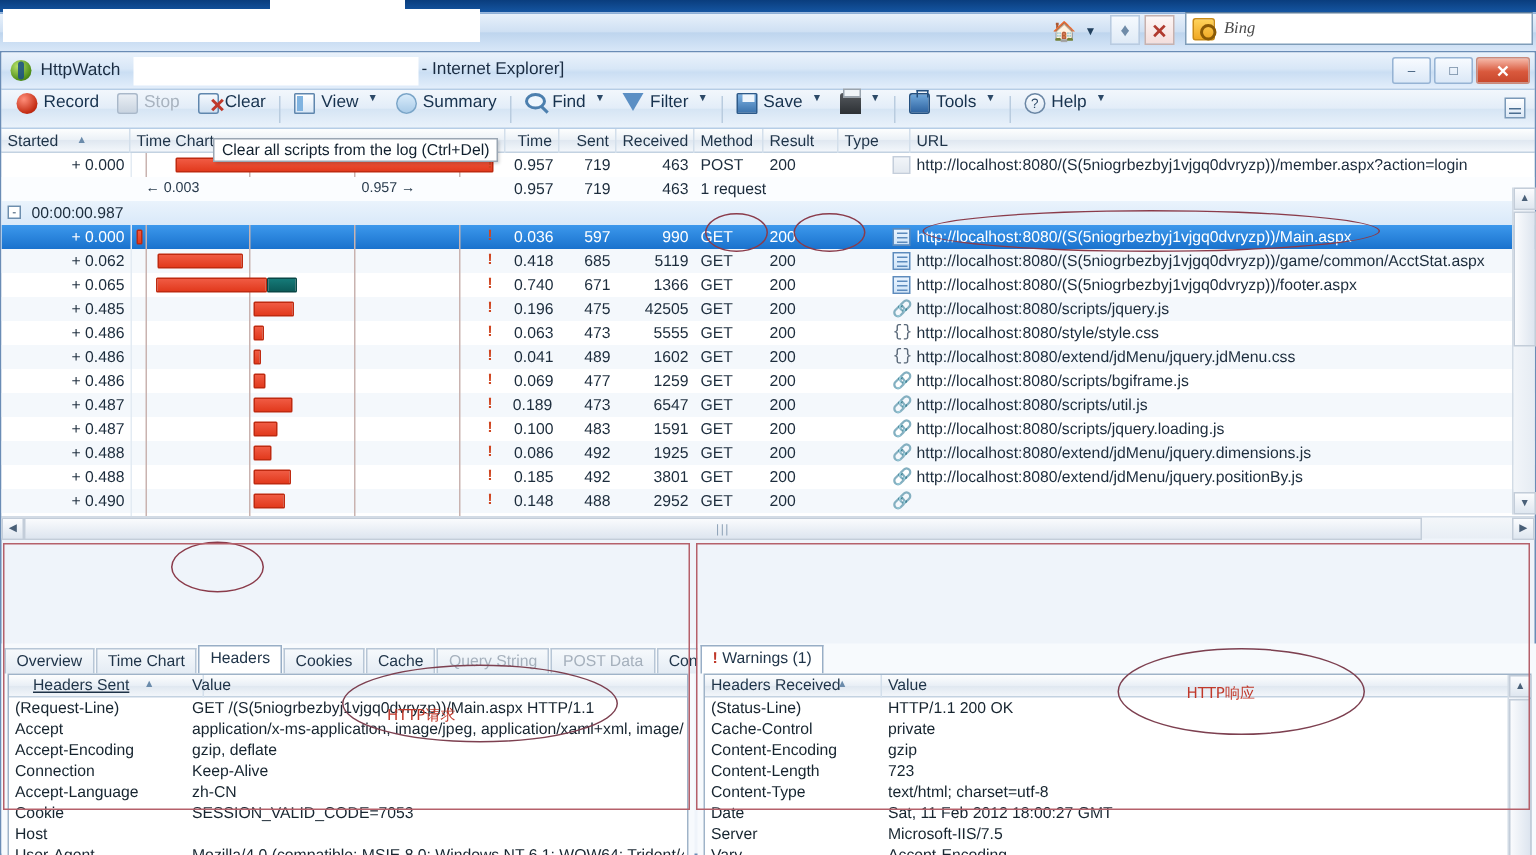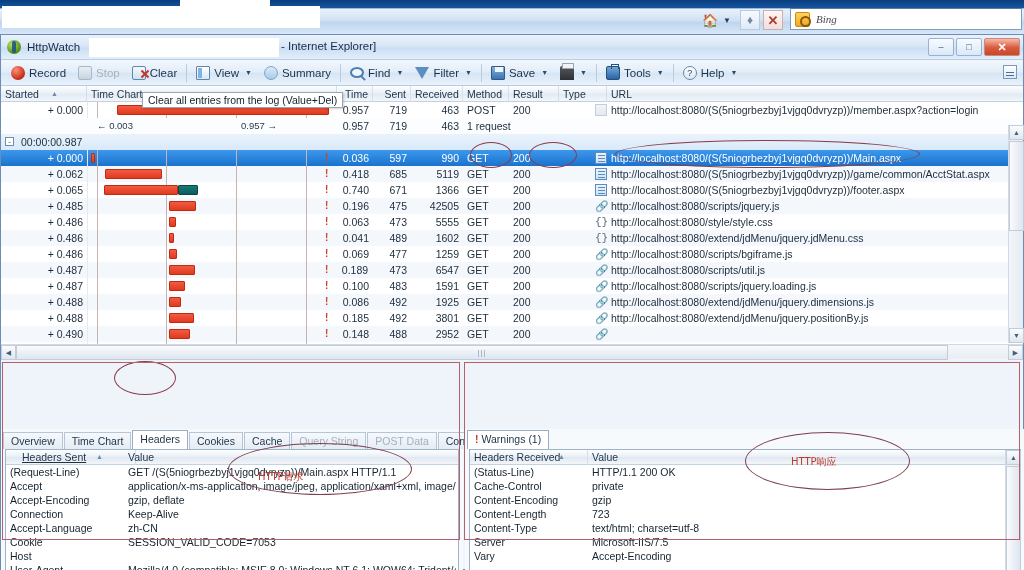--- a/index.html
+++ b/index.html
@@ -93,21 +93,21 @@
   }
 
   
   .hw-toolbar {
     position:relative; height:26px;
     background: linear-gradient(to bottom,#f2f7fc 0%,#e3edf8 48%,#d6e5f4 52%,#eaf2fb 100%);
     border-bottom:1px solid #b6cde6;
     display:flex; align-items:center; padding:0 4px; gap:0px;
   }
   .tb-item {
-    display:flex; align-items:center; gap:4px; height:22px; padding:0 6px;
+    display:flex; gap:4px; height:22px; padding:0 6px;
     color:#17324e; white-space:nowrap; font-size:11.5px;
   }
   .tb-item.disabled { color:#a8b3bf; }
   .tb-sep { width:1px; height:18px; background:#b9ccdf; margin:0 3px; }
   .tb-caret { font-size:7px; color:#2d4a68; margin-left:2px;}
   .ico { width:14px; height:14px; display:inline-block; position:relative; flex:0 0 14px;}
   .ico-record { border-radius:50%; background:radial-gradient(circle at 35% 30%,#ff8e7a,#c32b12 70%,#8d1b08); }
   .ico-stop { background:linear-gradient(to bottom,#e9eef4,#c9d4e0); border:1px solid #a9b8c9; border-radius:2px;}
   .ico-clear { background:linear-gradient(to bottom,#f4f8fd,#cfe0f1); border:1px solid #5f86ad; border-radius:2px;}
   .ico-clear:after{content:"";position:absolute;left:7px;top:6px;width:10px;height:2px;background:#c0392b;transform:rotate(45deg);}
@@ -722,20 +722,24 @@
               </div>
               <div class="lrow">
                 <div class="lc" style="left:0;width:118px;">Content-Length</div>
                 <div class="lc" style="left:118px;right:2px;">723</div>
               </div>
               <div class="lrow">
                 <div class="lc" style="left:0;width:118px;">Content-Type</div>
                 <div class="lc" style="left:118px;right:2px;">text/html; charset=utf-8</div>
               </div>
               <div class="lrow">
+                <div class="lc" style="left:0;width:118px;">Date</div>
+                <div class="lc" style="left:118px;right:2px;">Sat, 11 Feb 2012 18:00:27 GMT</div>
+              </div>
+              <div class="lrow">
                 <div class="lc" style="left:0;width:118px;">Server</div>
                 <div class="lc" style="left:118px;right:2px;">Microsoft-IIS/7.5</div>
               </div>
               <div class="lrow">
                 <div class="lc" style="left:0;width:118px;">Vary</div>
                 <div class="lc" style="left:118px;right:2px;">Accept-Encoding</div>
               </div>
             </div>
           <div class="scroll-v" style="top:0;bottom:0;">
             <div class="sv-btn" style="top:0;">▲</div>
@@ -747,21 +751,21 @@
       </div>
     </div>
   </div>
 
   <div class="scroll-v" style="position:absolute;right:1px;top:125px;height:218px;">
     <div class="sv-btn" style="top:0;">▲</div>
     <div class="sv-thumb" style="top:16px;height:90px;"></div>
     <div class="sv-btn" style="bottom:0;">▼</div>
   </div>
 
-  <div class="tooltip" style="left:142px; top:92px;">Clear all entries from the log (Value+Del)</div>
+  <div class="tooltip" style="left:142px; top:92px;">Clear all scripts from the log (Ctrl+Del)</div>
 
   <div class="anno">
     <div class="ellipse" style="left:470px; top:142px; width:42px; height:26px;"></div>
     <div class="ellipse" style="left:529px; top:142px; width:48px; height:26px;"></div>
     <div class="ellipse" style="left:615px; top:140px; width:305px; height:28px;"></div>
     <div class="ellipse" style="left:114px; top:361px; width:62px; height:34px;"></div>
     <div class="ellipse thin" style="left:228px; top:443px; width:184px; height:52px;"></div>
     <div class="ellipse thin" style="left:745px; top:432px; width:165px; height:58px;"></div>
     <div class="cn-label" style="left:258px; top:470px;">HTTP请求</div>
     <div class="cn-label" style="left:791px; top:455px;">HTTP响应</div>

